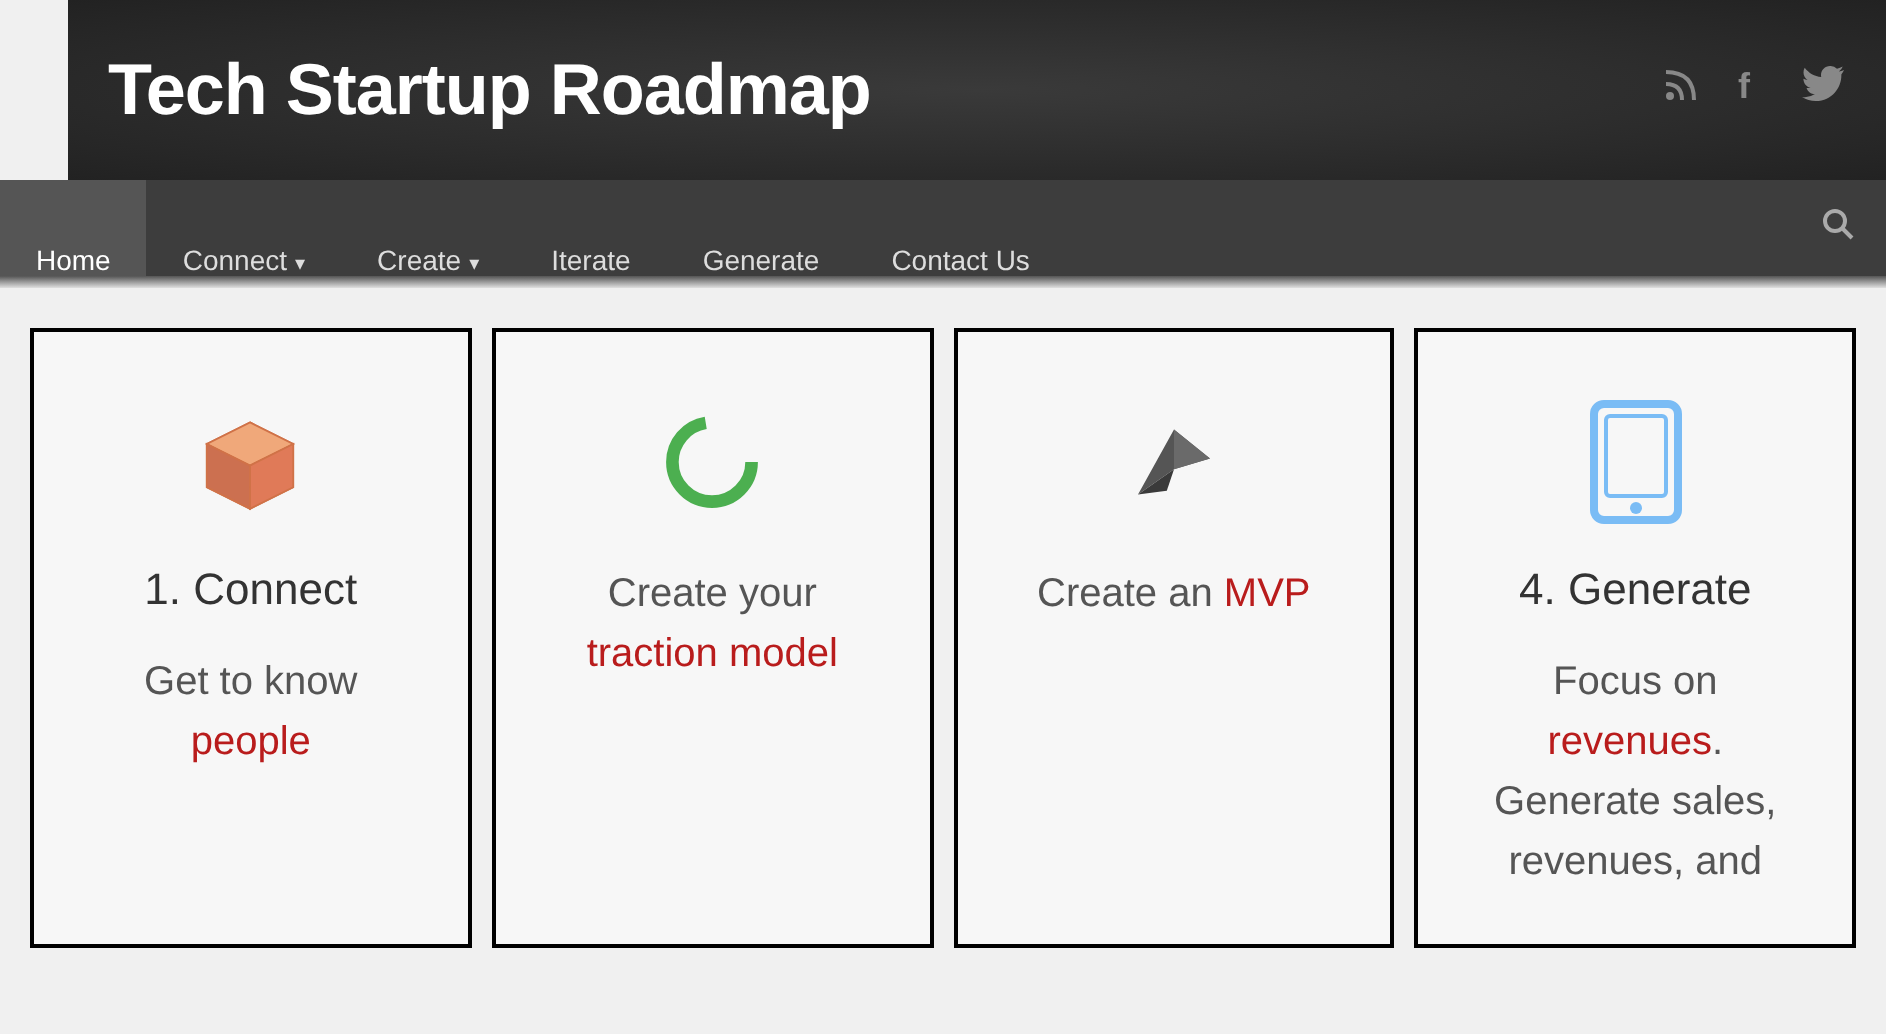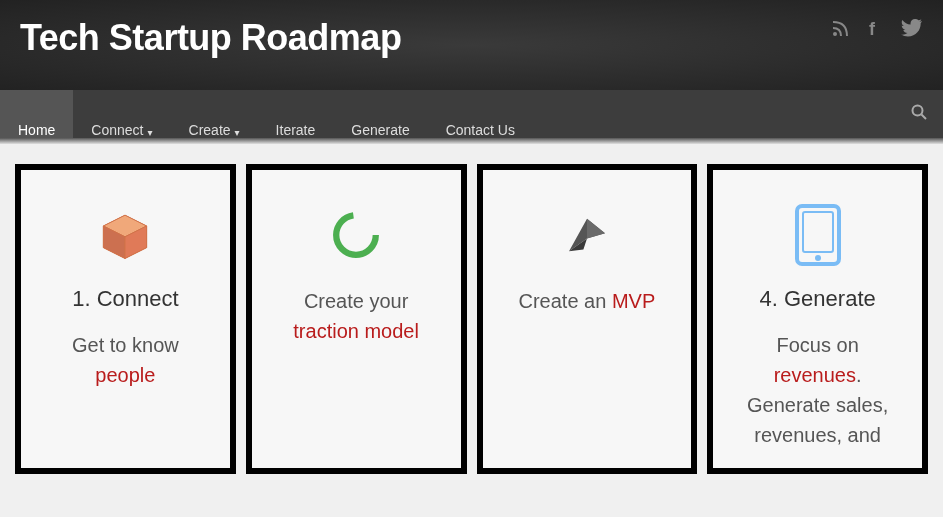--- a/index.html
+++ b/index.html
@@ -4,23 +4,24 @@
   <style>
     * { margin: 0; padding: 0; box-sizing: border-box; }
     body { font-family: 'Arial', sans-serif; background: #f0f0f0; }
 
     
     .site-header {
       background: #2b2b2b;
       background-image: radial-gradient(ellipse at center, #3a3a3a 0%, #222 100%);
       padding: 18px 20px 18px 20px;
       display: flex;
-      align-items: flex-start;
+      align-items: center;
       justify-content: space-between;
       min-height: 90px;
+      margin-left: 34px;
     }
     .site-title-area {}
     .site-title {
       color: #ffffff;
       font-size: 36px;
       font-weight: bold;
       line-height: 1.1;
       letter-spacing: -0.5px;
     }
     .site-subtitle {
@@ -90,21 +91,21 @@
       background: #f0f0f0;
       padding: 20px 10px;
       display: flex;
       gap: 0;
       justify-content: center;
     }
 
     
     .card {
       background: #f7f7f7;
-      border: 6px solid #000000;
+      border: 2px solid #000000;
       width: 225px;
       min-height: 310px;
       margin: 0 5px;
       display: flex;
       flex-direction: column;
       align-items: center;
       padding: 30px 20px 12px 20px;
       text-align: center;
     }
 

